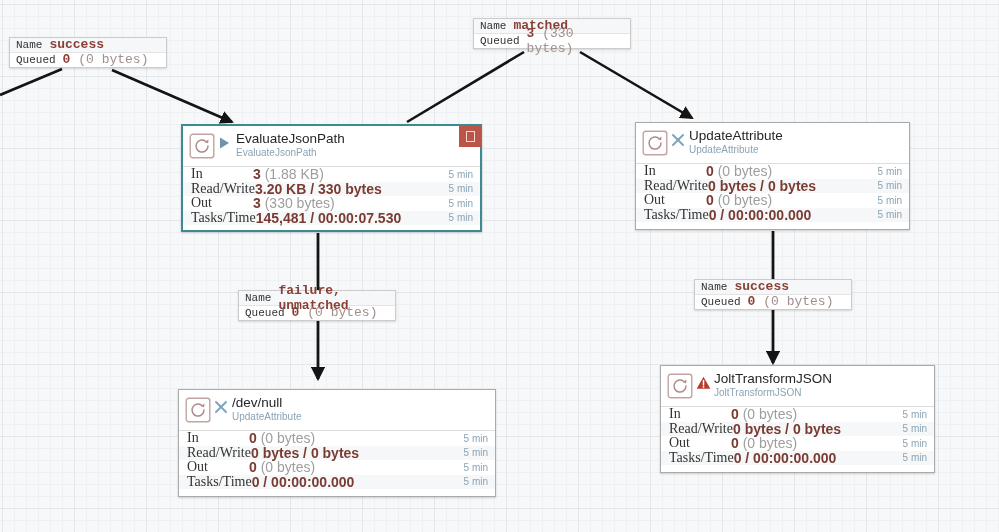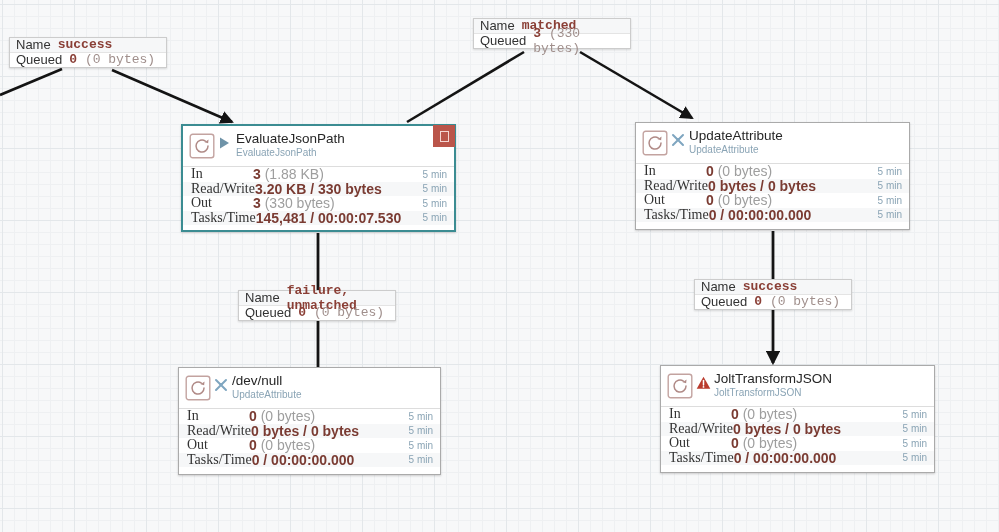--- a/index.html
+++ b/index.html
@@ -146,22 +146,22 @@
     display: flex;
     align-items: center;
     height: 14.5px;
     padding: 0 6px;
     box-sizing: border-box;
     font-size: 10.5px;
   }
   .conn-row.first { background: #f6f7f8; border-bottom: 1px solid #e4e4e4; }
   .conn-key {
     flex: 0 0 auto;
-    font-family: Liberation Sans, sans-serif;
-    font-size: 13px;
+    font-family: Liberation Mono, monospace;
+    font-size: 11px;
     color: #333333;
     margin-right: 7px;
   }
   .conn-val {
     font-family: Liberation Mono, monospace;
     font-size: 13px;
     color: #8a3f36;
     font-weight: bold;
   }
   .conn-val .muted {
@@ -198,21 +198,21 @@
       <path d="M 318 233 L 318 290" stroke="#141414" stroke-width="2.8" fill="none"></path>
       <path d="M 318 319 L 318 379" stroke="#141414" stroke-width="2.8" fill="none" marker-end="url(#arrow)"></path>
     </g>
 
     <g>
       <path d="M 773 231 L 773 279" stroke="#141414" stroke-width="2.8" fill="none"></path>
       <path d="M 773 308 L 773 363" stroke="#141414" stroke-width="2.8" fill="none" marker-end="url(#arrow)"></path>
     </g>
   </svg>
 
-  <div class="processor selected" style="left:181px; top:124px; width:275px; height:108px;">
+  <div class="processor selected" style="left:181px; top:124px; width:301px; height:108px;">
     <div class="proc-head">
       <div class="proc-icon">
         <svg width="26" height="26" viewBox="0 0 26 26">
           <rect x="1.2" y="1.2" width="23.6" height="23.6" rx="2.5" ry="2.5" fill="none" stroke="#c3a3a0" stroke-width="1.4"></rect>
           <path d="M 19 13 A 6 6 0 1 1 16.4 8.1" fill="none" stroke="#b08a86" stroke-width="1.5" stroke-linecap="round"></path>
           <path d="M 19.6 6.6 L 19.1 10.3 L 15.6 9.2 Z" fill="#b08a86"></path>
         </svg>
       </div>
       <div class="proc-runstate">
         <svg width="13" height="14" viewBox="0 0 13 14">
@@ -288,21 +288,21 @@
         <span class="stat-time">5 min</span>
       </div>
       <div class="stat-row alt">
         <span class="stat-label">Tasks/Time</span>
         <span class="stat-value"><b>0 / 00:00:00.000</b> <span></span></span>
         <span class="stat-time">5 min</span>
       </div>
     </div>
   </div>
 
-  <div class="processor" style="left:178px; top:367px; width:263px; height:108px;">
+  <div class="processor" style="left:178px; top:389px; width:318px; height:108px;">
     <div class="proc-head">
       <div class="proc-icon">
         <svg width="26" height="26" viewBox="0 0 26 26">
           <rect x="1.2" y="1.2" width="23.6" height="23.6" rx="2.5" ry="2.5" fill="none" stroke="#c3a3a0" stroke-width="1.4"></rect>
           <path d="M 19 13 A 6 6 0 1 1 16.4 8.1" fill="none" stroke="#b08a86" stroke-width="1.5" stroke-linecap="round"></path>
           <path d="M 19.6 6.6 L 19.1 10.3 L 15.6 9.2 Z" fill="#b08a86"></path>
         </svg>
       </div>
       <div class="proc-runstate">
         <svg width="14" height="14" viewBox="0 0 14 14">

